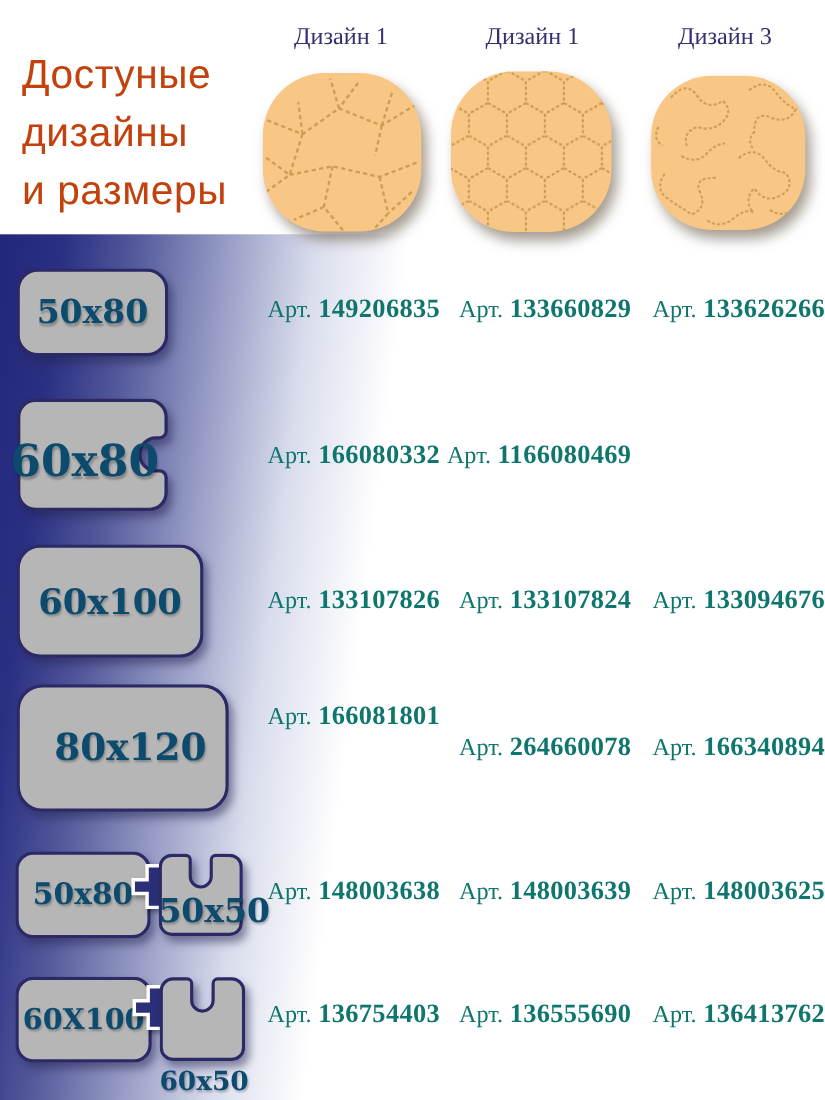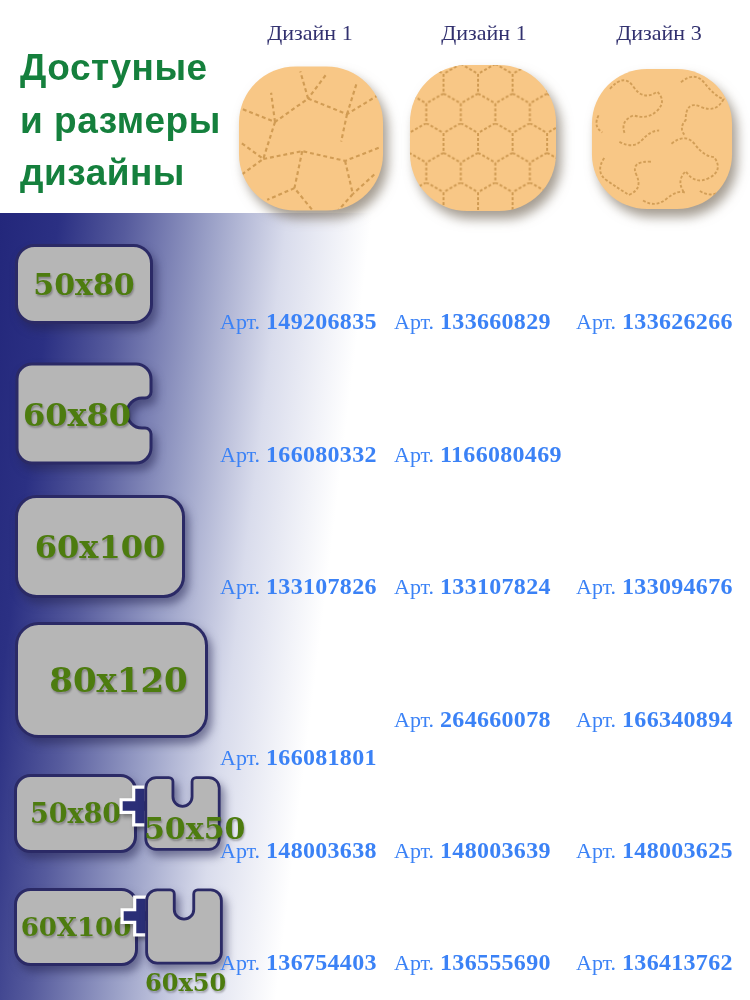--- a/index.html
+++ b/index.html
@@ -3,47 +3,47 @@
 <meta charset="utf-8">
 <style>
   html,body{margin:0;padding:0;}
   #stage{position:relative;width:750px;height:1000px;background:#ffffff;overflow:hidden;
          font-family:"Liberation Sans",sans-serif;}
   
   .band{position:absolute;left:0;top:213px;width:750px;height:787px;
         background:linear-gradient(97deg,#23277b 0%,#2b3083 7%,#565b9d 15%,#9aa0c7 25%,#d9dcec 34%,#ffffff 44%,#ffffff 100%);}
   
   .heading{position:absolute;left:20px;top:42px;width:230px;
-           font-weight:bold;font-size:37px;line-height:1.42;color:#15803d;letter-spacing:0.5px;}
+           font-weight:normal;font-size:37px;line-height:1.42;color:#c2410c;letter-spacing:0.5px;}
   
   .design-label{position:absolute;top:20px;height:44px;width:200px;text-align:center;
                 font-family:"Liberation Serif",serif;font-size:22px;color:#32316f;}
   
   .swatch{position:absolute;filter:drop-shadow(5px 8px 6px rgba(90,75,55,.55));}
   
   .shape{position:absolute;filter:drop-shadow(4px 6px 4px rgba(35,35,80,.5));}
-  .shape-label{position:absolute;color:#4d7c0f;font-family:"DejaVu Serif",serif;font-weight:bold;
+  .shape-label{position:absolute;color:#0c4a6e;font-family:"DejaVu Serif",serif;font-weight:bold;
                text-align:center;text-shadow:1px 2px 2px rgba(0,0,0,.28);}
   
-  .art-cell{position:absolute;height:34px;line-height:34px;text-align:left;
-            font-family:"Liberation Serif",serif;color:#3b82f6;font-size:22px;white-space:nowrap;margin-top:40px;}
+  .art-cell{position:absolute;height:34px;line-height:34px;text-align:right;
+            font-family:"Liberation Serif",serif;color:#0f766e;font-size:22px;white-space:nowrap;}
   .art-cell b{font-size:24px;font-weight:bold;margin-left:6px;letter-spacing:0.3px;}
   .plus{position:absolute;filter:drop-shadow(2px 3px 2px rgba(0,0,0,.35));}
 </style>
 </head>
 <body>
 
 <div id="stage">
 
   <div class="band"></div>
 
   <div class="heading">
     <div>Достуные</div>
+    <div>дизайны</div>
     <div>и размеры</div>
-    <div>дизайны</div>
   </div>
 
   <div class="design-label" style="left:210px">Дизайн 1</div>
   <div class="design-label" style="left:384px">Дизайн 1</div>
   <div class="design-label" style="left:559px">Дизайн 3</div>
 
   <svg class="swatch" style="left:238px;top:65px" width="146" height="147" viewBox="0 0 150 150">
     <defs>
         <clipPath id="sq1">
           <rect x="1" y="1" width="148" height="148" rx="58" ry="58"></rect>
@@ -108,21 +108,21 @@
   </svg>
 
   <svg class="shape" style="left:15px;top:244px" width="138" height="80" viewBox="0 0 138 80">
     <rect x="1.5" y="1.5" width="135" height="77" rx="18" fill="#b6b6b6" stroke="#2b2a66" stroke-width="3"></rect>
   </svg>
   <div class="shape-label" style="left:15px;top:267px;width:138px;font-size:30px">50x80</div>
 
   <svg class="shape" style="left:15px;top:362px" width="140" height="103" viewBox="0 0 140 103">
     <path d="M17 2 L121 2 A15 15 0 0 1 136 17 L136 30 A6 6 0 0 1 130 36 L127 36 A15 15 0 1 0 127 66 L130 66 A6 6 0 0 1 136 72 L136 86 A15 15 0 0 1 121 101 L17 101 A15 15 0 0 1 2 86 L2 17 A15 15 0 0 1 17 2 Z" fill="#b6b6b6" stroke="#2b2a66" stroke-width="3"></path>
   </svg>
-  <div class="shape-label" style="left:8px;top:396px;width:138px;font-size:32px">60x80</div>
+  <div class="shape-label" style="left:8px;top:396px;width:138px;font-size:40px">60x80</div>
 
   <svg class="shape" style="left:15px;top:495px" width="170" height="103" viewBox="0 0 170 103">
     <rect x="1.5" y="1.5" width="167" height="100" rx="20" fill="#b6b6b6" stroke="#2b2a66" stroke-width="3"></rect>
   </svg>
   <div class="shape-label" style="left:15px;top:528px;width:170px;font-size:32px">60x100</div>
 
   <svg class="shape" style="left:15px;top:622px" width="193" height="116" viewBox="0 0 193 116">
     <rect x="1.5" y="1.5" width="190" height="113" rx="22" fill="#b6b6b6" stroke="#2b2a66" stroke-width="3"></rect>
   </svg>
   <div class="shape-label" style="left:15px;top:660px;width:207px;font-size:34px">80x120</div>
@@ -163,21 +163,21 @@
   <div class="art-cell" style="left:394px;top:397px;width:180px">
     <span>Арт.</span><b>1166080469</b></div>
 
   <div class="art-cell" style="left:220px;top:529px;width:180px">
     <span>Арт.</span><b>133107826</b></div>
   <div class="art-cell" style="left:394px;top:529px;width:180px">
     <span>Арт.</span><b>133107824</b></div>
   <div class="art-cell" style="left:576px;top:529px;width:174px">
     <span>Арт.</span><b>133094676</b></div>
 
-  <div class="art-cell" style="left:220px;top:700px;width:180px">
+  <div class="art-cell" style="left:220px;top:634px;width:180px">
     <span>Арт.</span><b>166081801</b></div>
   <div class="art-cell" style="left:394px;top:662px;width:180px">
     <span>Арт.</span><b>264660078</b></div>
   <div class="art-cell" style="left:576px;top:662px;width:174px">
     <span>Арт.</span><b>166340894</b></div>
 
   <div class="art-cell" style="left:220px;top:793px;width:180px">
     <span>Арт.</span><b>148003638</b></div>
   <div class="art-cell" style="left:394px;top:793px;width:180px">
     <span>Арт.</span><b>148003639</b></div>

